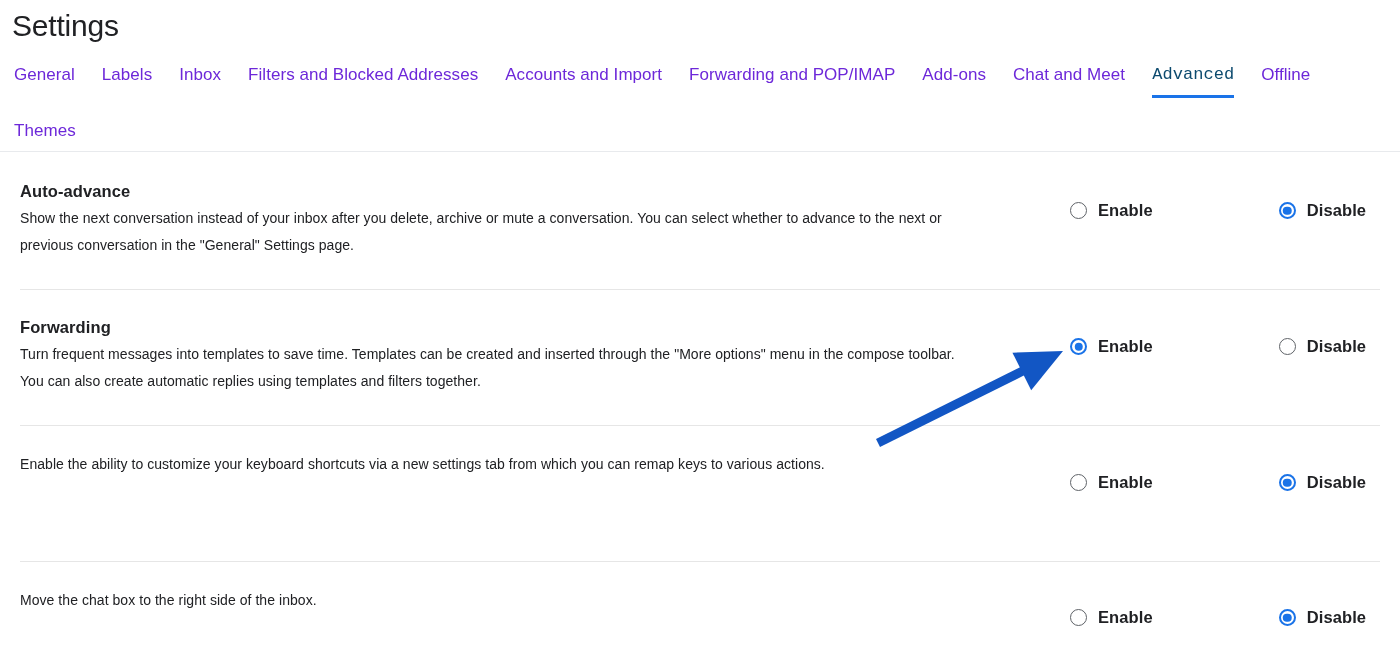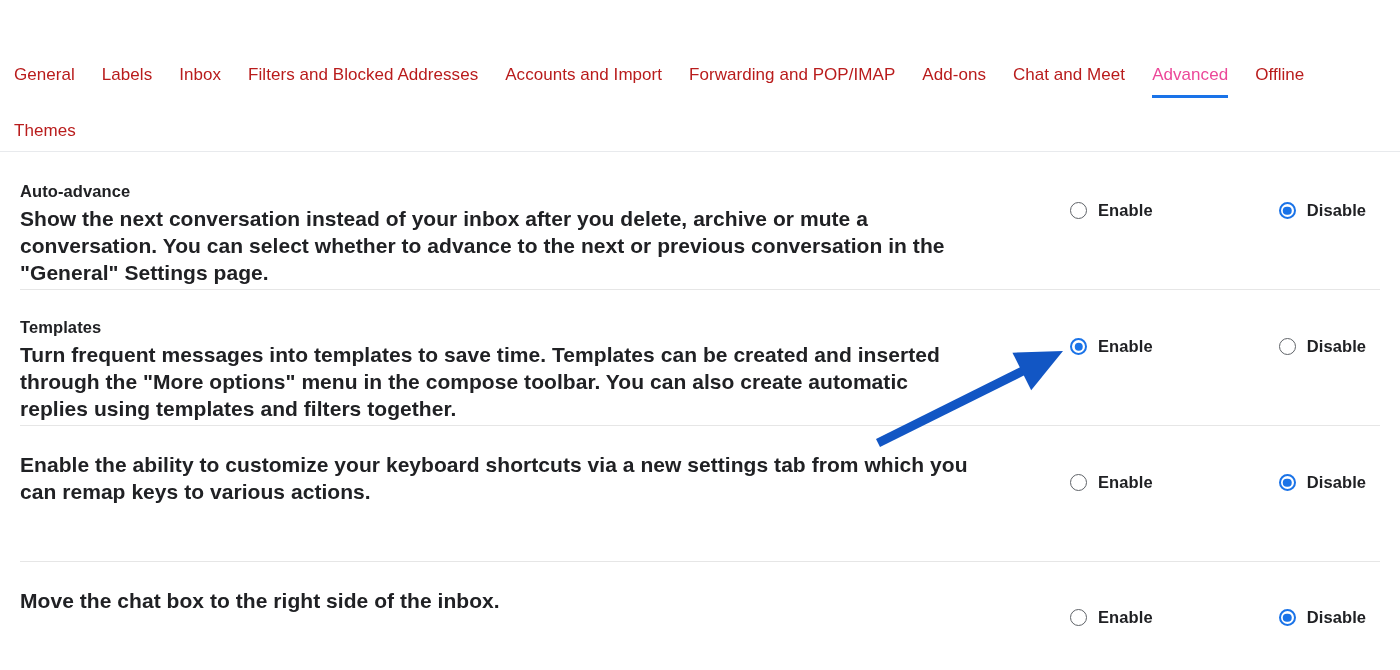--- a/index.html
+++ b/index.html
@@ -47,32 +47,33 @@
     left: 14px;
     top: 62px;
     width: 1372px;
     display: flex;
     flex-wrap: wrap;
     align-items: flex-start;
   }
   .tab {
     font-size: 17px;
     line-height: 26px;
-    color: #b91c1c;
+    color: #6d28d9;
     padding: 0 0 7px 0;
     margin-right: 27px;
     margin-bottom: 20px;
     white-space: nowrap;
     border-bottom: 3px solid transparent;
     cursor: pointer;
     letter-spacing: 0.05px;
   }
   .tab.active {
-    color: #ec4899;
+    color: #0c4a6e;
     border-bottom-color: #1a73e8;
+    font-family: Liberation Mono, monospace;
   }
 
   
   .rows {
     position: absolute;
     left: 0;
     top: 153px;
     width: 1400px;
   }
   .setting-row {
@@ -102,22 +103,22 @@
   }
   .row-title {
     font-size: 16.5px;
     font-weight: bold;
     color: #202124;
     line-height: 24px;
     margin: 0 0 2px 0;
     letter-spacing: 0.1px;
   }
   .row-desc {
-    font-size: 21px;
-    font-weight: 700;
+    font-size: 14px;
+    font-weight: 400;
     color: #202124;
     line-height: 27px;
     letter-spacing: 0.05px;
     max-width: 955px;
   }
 
   .row-options {
     position: absolute;
     left: 1070px;
     display: flex;
@@ -179,20 +180,21 @@
     height: 670px;
     pointer-events: none;
   }
 </style>
 </head>
 <body>
 
 <div class="page">
 
   <div class="header">
+    <div class="page-title">Settings</div>
 
     <div class="tabs">
       <div class="tab">General</div>
       <div class="tab">Labels</div>
       <div class="tab">Inbox</div>
       <div class="tab">Filters and Blocked Addresses</div>
       <div class="tab">Accounts and Import</div>
       <div class="tab">Forwarding and POP/IMAP</div>
       <div class="tab">Add-ons</div>
       <div class="tab">Chat and Meet</div>
@@ -217,21 +219,21 @@
         <div class="opt-gap-enable"></div>
         <div class="radio-option checked">
           <span class="radio-dot"></span>
           <span class="radio-label">Disable</span>
         </div>
       </div>
     </div>
 
     <div class="setting-row row-h2">
       <div class="row-text">
-        <div class="row-title">Templates</div>
+        <div class="row-title">Forwarding</div>
         <div class="row-desc">Turn frequent messages into templates to save time. Templates can be created and inserted through the "More options" menu in the compose toolbar. You can also create automatic replies using templates and filters together.</div>
       </div>
       <div class="row-options opt-pos-2">
         <div class="radio-option checked">
           <span class="radio-dot"></span>
           <span class="radio-label">Enable</span>
         </div>
         <div class="opt-gap-enable"></div>
         <div class="radio-option">
           <span class="radio-dot"></span>

